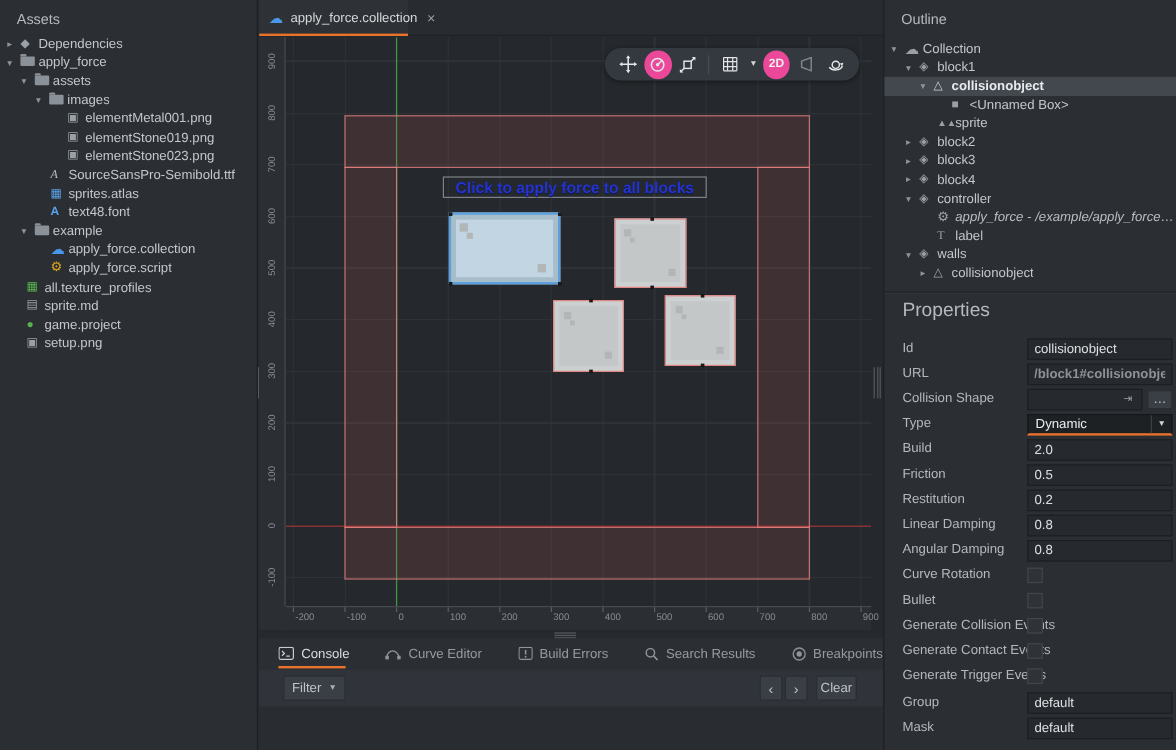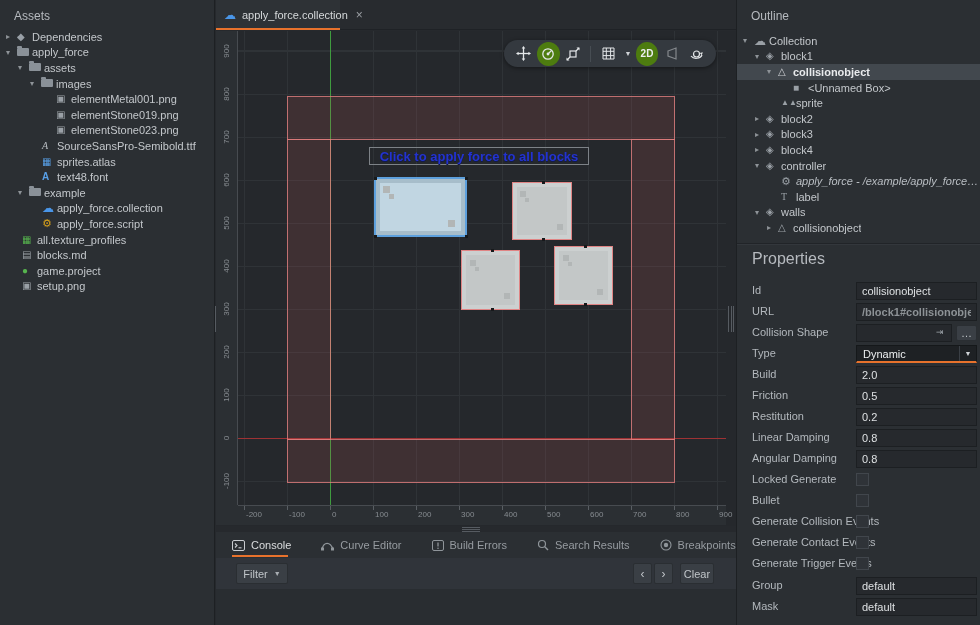--- a/index.html
+++ b/index.html
@@ -68,37 +68,37 @@
   .blk.sel-blk::after{display:none;}
 
   .gizmo-label{position:absolute;left:131px;top:116px;width:220px;height:18px;border:1px solid #7d8287;
                display:flex;align-items:center;justify-content:center;
                font-size:13px;font-weight:bold;color:#2433cf;text-shadow:0 1px 0 #101a4a;letter-spacing:0;}
 
   
   .vtoolbar{position:absolute;left:288px;top:9px;width:212px;height:27px;background:#34393f;border-radius:14px;
             display:flex;align-items:center;padding:0 8px;gap:2px;box-shadow:0 1px 4px rgba(0,0,0,.45);}
   .vtb{width:24px;height:24px;display:flex;align-items:center;justify-content:center;border-radius:50%;color:#e4e7e9;}
-  .vtb.active{background:#4d7c0f;}
+  .vtb.active{background:#ec4899;}
   .vtb.dim{opacity:.45;}
   .vtb svg{display:block;}
   .vtb-sep{width:1px;height:16px;background:#474d53;margin:0 4px;}
   .vtb-caret{font-size:7px;color:#cfd3d6;width:12px;text-align:center;}
   .vtb-2d{font-size:10px;font-weight:bold;color:#eceeef;}
 
   
   .vsplit{position:absolute;top:306px;width:6px;height:26px;display:flex;justify-content:space-between;}
   .vsplit i{width:1px;height:100%;background:#565b61;}
   .hsplit{position:absolute;left:246px;top:527px;width:18px;height:5px;display:flex;flex-direction:column;justify-content:space-between;}
   .hsplit i{height:1px;width:100%;background:#565b61;}
 
   
   .console{position:absolute;left:0;top:532px;width:520px;height:93px;background:#2b2f33;}
   .ctabs{position:relative;height:26px;display:flex;align-items:center;padding-left:16px;gap:30px;font-size:11px;color:#969ba0;}
-  .ctab{display:flex;align-items:center;gap:6px;}
+  .ctab{display:flex;gap:6px;}
   .ctab.active{color:#dadcde;}
   .ctab svg{display:block;}
   .ctab-underline{position:absolute;left:16px;top:23px;width:56px;height:2px;background:#e8722c;}
   .cfilter{position:relative;height:31px;background:#30343a;}
   .btn{background:#3a3f45;border:1px solid #2a2e32;border-radius:2px;color:#c0c5c9;font-size:11px;display:flex;align-items:center;justify-content:center;}
   .filter-btn{position:absolute;left:20px;top:5px;width:52px;height:21px;gap:6px;}
   .filter-btn .cv{font-size:7px;color:#a9aeb3;}
   .search-in{position:absolute;left:80px;top:5px;width:330px;height:21px;background:#26292d;border:1px solid #50555b;border-radius:2px;color:#d7dadd;font-size:11px;padding:0 8px;outline:none;}
   .search-in::placeholder{color:#7d8287;}
   .nav-prev{position:absolute;left:417px;top:5px;width:19px;height:21px;font-size:12px;}
@@ -186,21 +186,21 @@
       <div class="r" style="padding-left:42px">
           <span class="ic" style="color:#d9a21b;font-size:11px">⚙</span>
           <span class="lb">apply_force.script</span>
         </div>
       <div class="r" style="padding-left:22px">
           <span class="ic" style="color:#56b44e">▦</span>
           <span class="lb">all.texture_profiles</span>
         </div>
       <div class="r" style="padding-left:22px">
           <span class="ic" style="color:#9aa0a6">▤</span>
-          <span class="lb">blocks.md</span>
+          <span class="lb">sprite.md</span>
         </div>
       <div class="r" style="padding-left:22px">
           <span class="ic" style="color:#56b44e">●</span>
           <span class="lb">game.project</span>
         </div>
       <div class="r" style="padding-left:22px">
           <span class="ic" style="color:#9aa0a6">▣</span>
           <span class="lb">setup.png</span>
         </div>
     </div>
@@ -531,21 +531,21 @@
     </div>
     <div class="prow" style="top:429px">
       <span class="plabel">Linear Damping</span>
       <input class="pinput" value="0.8" style="">
     </div>
     <div class="prow" style="top:450px">
       <span class="plabel">Angular Damping</span>
       <input class="pinput" value="0.8" style="">
     </div>
     <div class="prow" style="top:471px">
-      <span class="plabel">Locked Generate</span>
+      <span class="plabel">Curve Rotation</span>
       <div class="pcheck"></div>
     </div>
     <div class="prow" style="top:492px">
       <span class="plabel">Bullet</span>
       <div class="pcheck"></div>
     </div>
     <div class="prow" style="top:513px">
       <span class="plabel">Generate Collision Events</span>
       <div class="pcheck"></div>
     </div>

